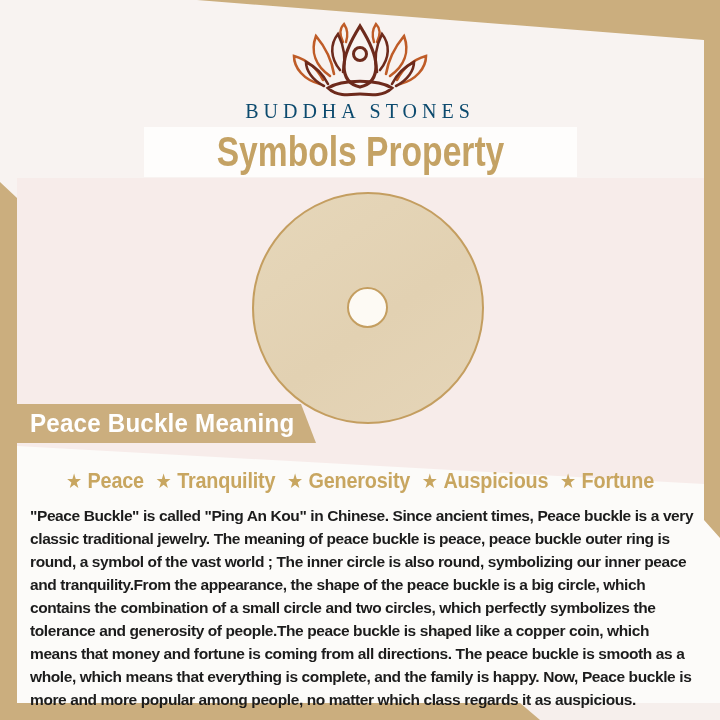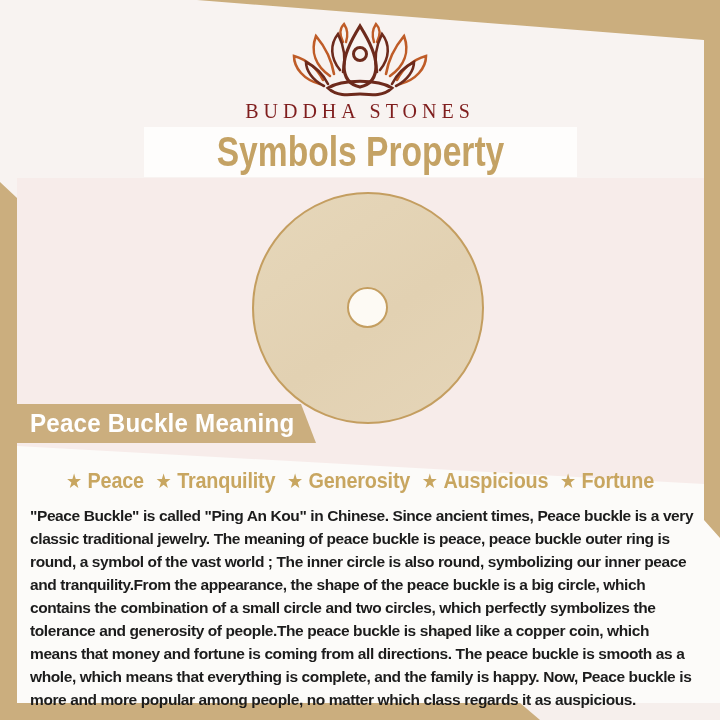--- a/index.html
+++ b/index.html
@@ -23,21 +23,21 @@
   }
   .title-band .title{
     display:block;width:100%;line-height:50px;text-align:center;
     font-size:42px;font-weight:bold;color:var(--gold,#c4a264);
     transform:scaleX(.8);transform-origin:center;white-space:nowrap;
   }
   .logo-wrap{position:absolute;left:290px;top:22px;width:140px;height:78px;}
   .brand{
     position:absolute;left:0;right:0;top:100px;text-align:center;
     font-family:"Liberation Serif",serif;font-size:20px;letter-spacing:5px;
-    color:#7f1d1d;
+    color:#0c4a6e;
   }
   .donut{
     position:absolute;left:252px;top:192px;width:232px;height:232px;
     border-radius:50%;
     background:linear-gradient(145deg,#e6d7ba 0%,#e2d1b2 55%,#e5d5b8 100%);
     border:2.5px solid var(--ring_outline,#c49e60);
     box-sizing:border-box;
   }
   .donut-hole{
     position:absolute;left:93px;top:93px;width:41px;height:41px;border-radius:50%;

